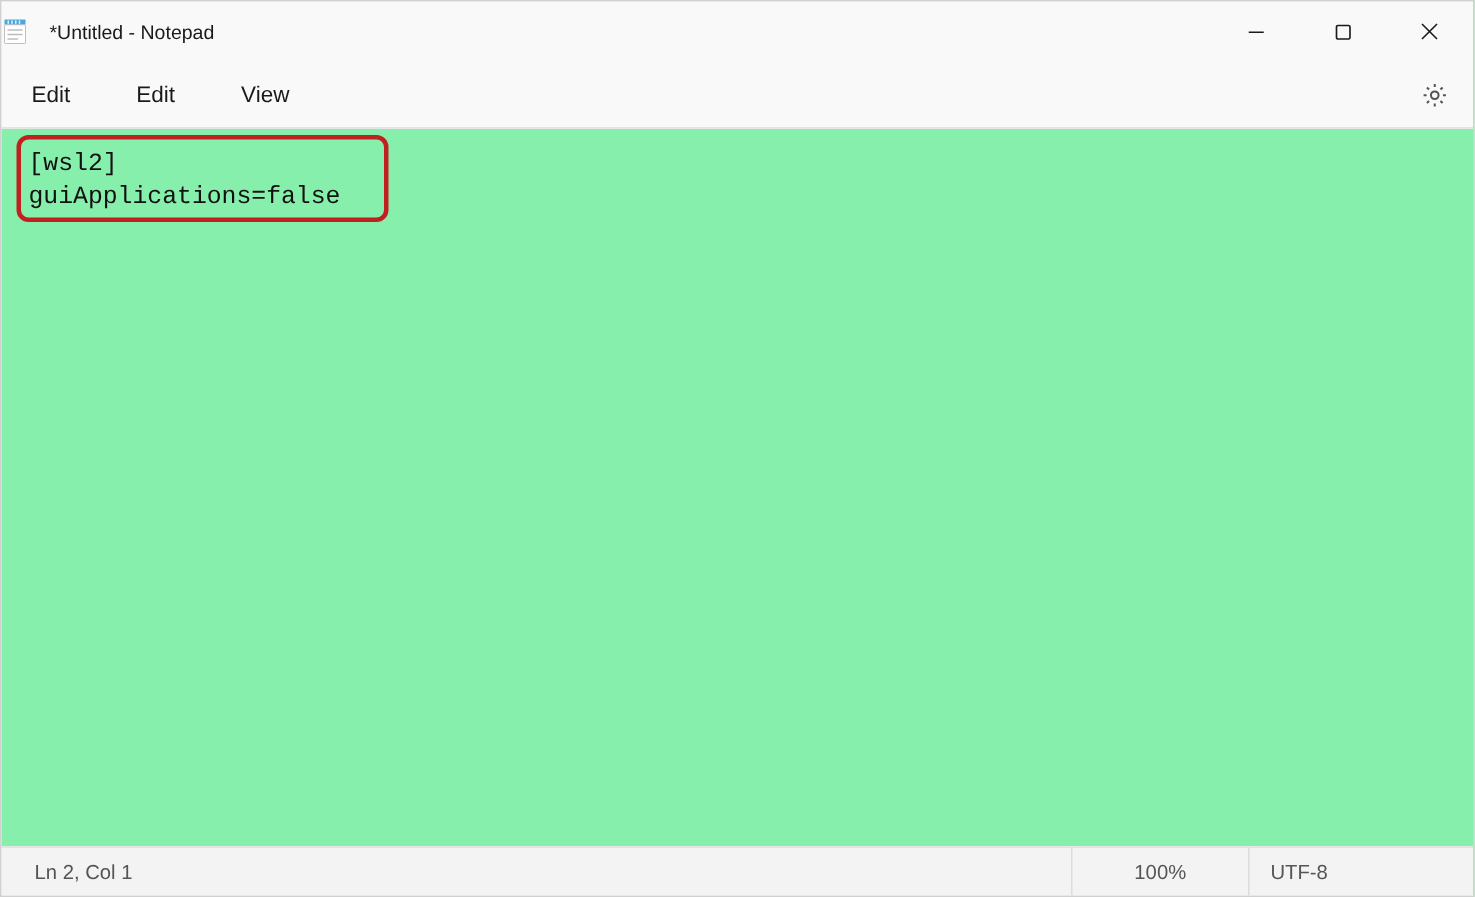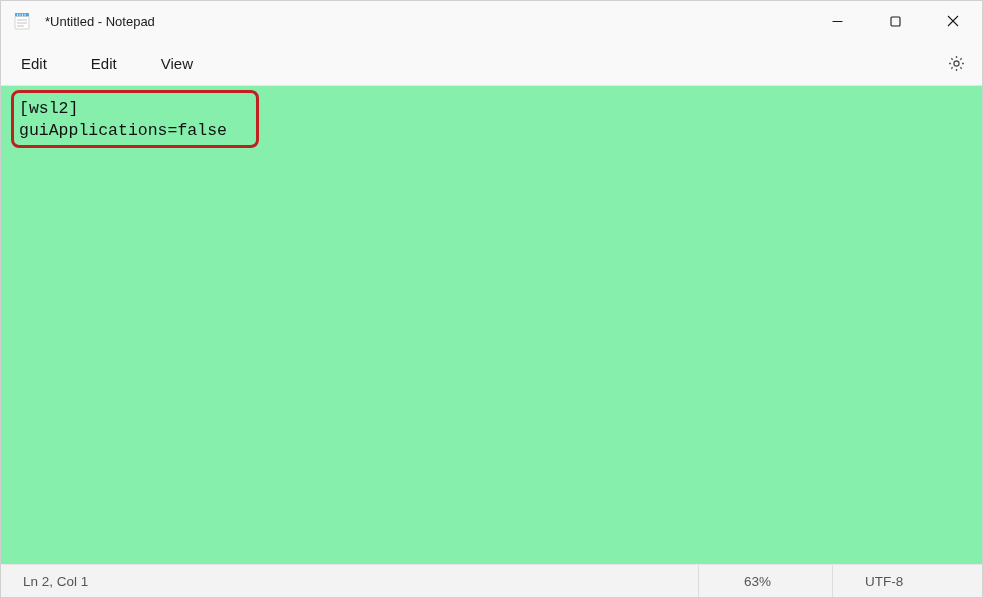--- a/index.html
+++ b/index.html
@@ -15,21 +15,20 @@
       overflow: hidden;
       display: flex;
       flex-direction: column;
       border: 1px solid #d0d0d0;
     }
     
     .titlebar {
       height: 40px;
       display: flex;
       align-items: center;
-      padding-left: 12px;
       background: #f9f9f9;
     }
     .titlebar .app-icon {
       width: 18px;
       height: 18px;
       margin-right: 14px;
     }
     .titlebar .title {
       font-size: 13px;
       color: #1a1a1a;
@@ -116,31 +115,31 @@
       height: 32px;
       display: flex;
       align-items: stretch;
       background: #f3f3f3;
       font-size: 13.5px;
       color: #555;
     }
     .status-cell {
       display: flex;
       align-items: center;
-      padding: 0 32px;
+      padding: 0 14px;
       border-left: 1px solid #dcdcdc;
     }
     .status-cell.first {
       border-left: none;
       flex: 1;
       padding-left: 22px;
     }
     .status-cell.zoom { width: 118px; justify-content: center; }
     .status-cell.eol { width: 210px; }
-    .status-cell.enc { width: 150px; margin-left: 16px; }
+    .status-cell.enc { width: 150px; }
   </style>
 </head>
 <body>
 
 <div class="titlebar">
   <span class="app-icon">
     <svg viewBox="0 0 18 18" width="18" height="18">
       <rect x="2" y="1" width="14" height="3.5" rx="0.5" fill="#4aa8e0"></rect>
       <rect x="4" y="1.6" width="1" height="2.3" fill="#fff" opacity="0.8"></rect>
       <rect x="6.5" y="1.6" width="1" height="2.3" fill="#fff" opacity="0.8"></rect>
@@ -188,15 +187,15 @@
 </div>
 
 <div class="editor-wrap">
   <textarea class="editor" spellcheck="false" style="">[wsl2]
 guiApplications=false</textarea>
   <div class="highlight-box"></div>
 </div>
 
 <div class="statusbar">
   <div class="status-cell first">Ln 2, Col 1</div>
-  <div class="status-cell zoom">63%</div>
+  <div class="status-cell zoom">100%</div>
   <div class="status-cell enc">UTF-8</div>
 </div>
 
 </body></html>

